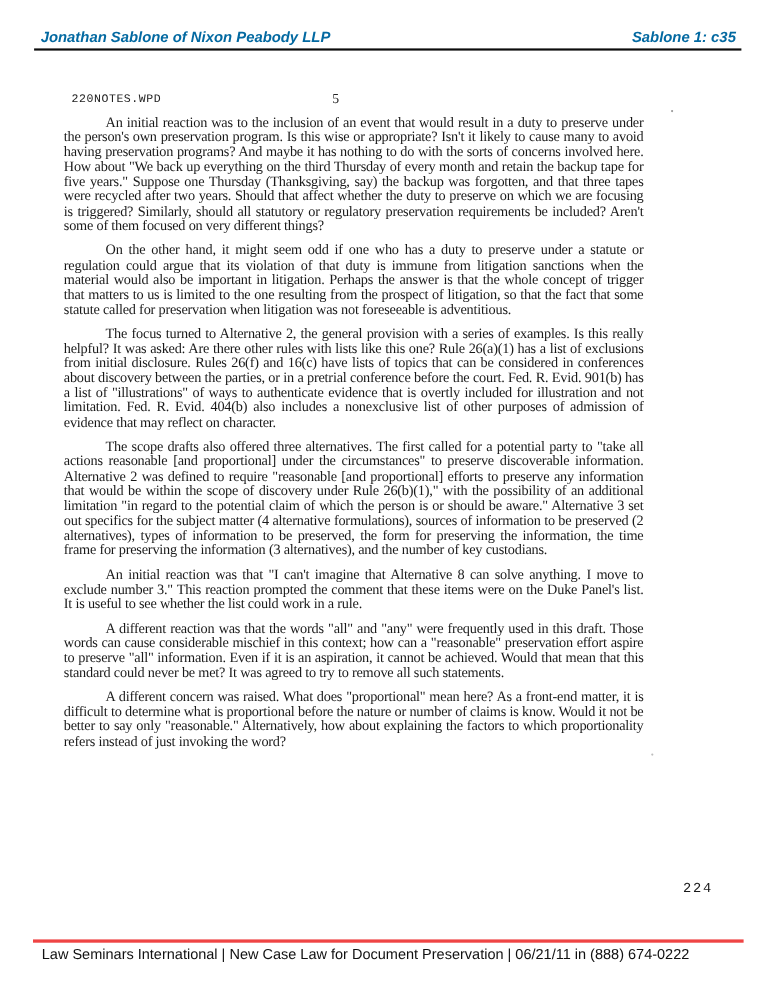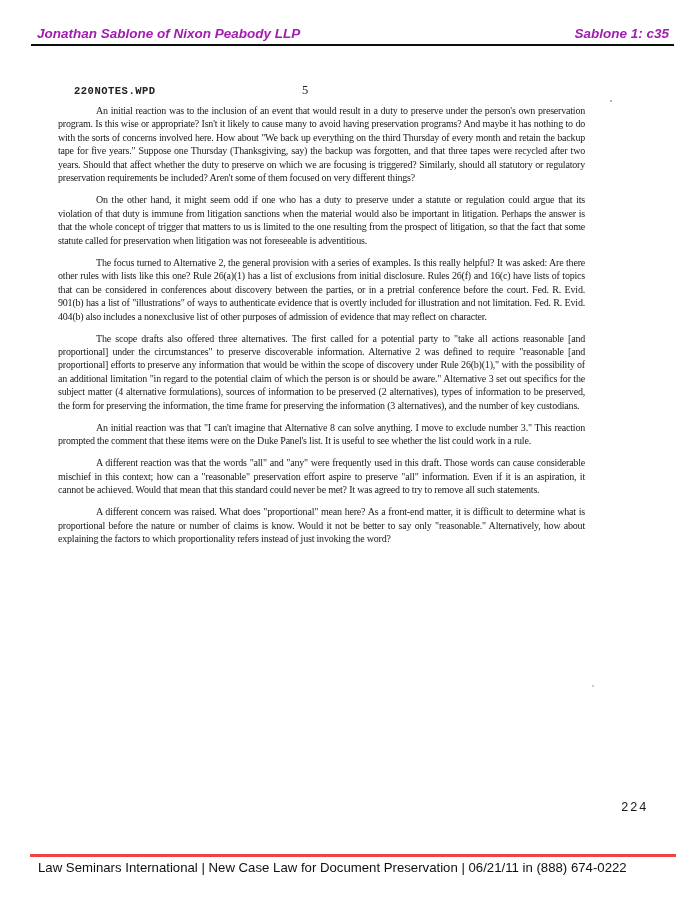--- a/index.html
+++ b/index.html
@@ -19,54 +19,54 @@
     left: 31px;
     right: 21px;
     top: 26px;
     display: flex;
     justify-content: space-between;
     align-items: center;
     font-family: "Liberation Sans", sans-serif;
     font-weight: bold;
     font-style: italic;
     font-size: 13.5px;
-    color: #a21caf;
+    color: #0369a1;
     border-bottom: 2.5px solid #0d0d0d;
     padding: 0 5px 3px 6px;
   }
 
   
   .doc-meta {
     position: absolute;
     left: 58px;
     width: 527px;
     top: 83px;
     height: 14px;
     font-family: "Liberation Mono", "DejaVu Sans Mono", monospace;
     font-size: 10.5px;
     letter-spacing: 0.5px;
     color: #222;
   }
-  .doc-meta .filename { position: absolute; left: 16px; top: 2px; font-weight: bold; }
+  .doc-meta .filename { position: absolute; left: 7px; top: 2px; }
   .doc-meta .pgtop {
     position: absolute;
     left: 244px;
     top: 0;
     font-size: 12.5px;
     font-family: "Liberation Serif", serif;
   }
 
   
   .doc-body {
     position: absolute;
     left: 58px;
     width: 527px;
     top: 104px;
     text-align: justify;
-    font-size: 10px;
+    font-size: 13px;
     line-height: 13.45px;
     letter-spacing: -0.2px;
     color: #191919;
   }
   .doc-para   { margin: 0 0 8.6px 0; text-indent: 38px; }
   .doc-heading{ margin: 0 0 8.6px 0; text-align: center; text-indent: 0; }
 
   
   .bottom-page-number {
     position: absolute;

